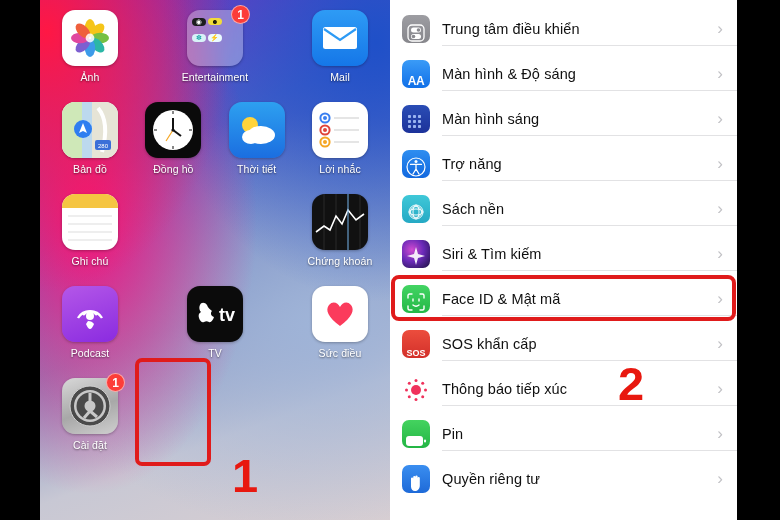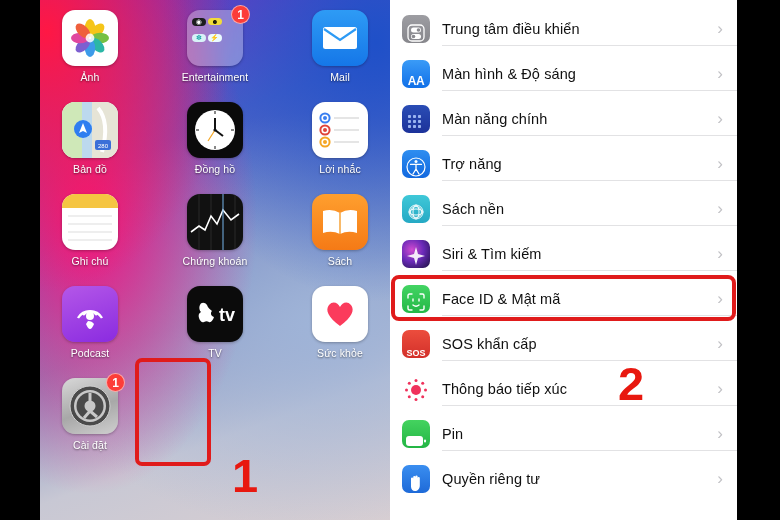--- a/index.html
+++ b/index.html
@@ -182,20 +182,30 @@
               </g>
               <line x1="24" y1="24" x2="24" y2="12" stroke="#111" stroke-width="2"></line>
               <line x1="24" y1="24" x2="32" y2="30" stroke="#111" stroke-width="2"></line>
               <line x1="24" y1="24" x2="17" y2="35" stroke="#f5a623" stroke-width="1.2"></line>
               <circle cx="24" cy="24" r="1.6" fill="#111"></circle>
             </svg>
           </div>
           <div class="lab">Đồng hồ</div>
         </div>
 
+        <div class="app">
+          <div class="ic weather">
+            <svg width="44" height="34" viewBox="0 0 44 34">
+              <circle cx="15" cy="12" r="8" fill="#ffd43b"></circle>
+              <ellipse cx="26" cy="22" rx="14" ry="9" fill="#fff"></ellipse>
+              <ellipse cx="16" cy="24" rx="9" ry="7" fill="#fff"></ellipse>
+            </svg>
+          </div>
+          <div class="lab">Thời tiết</div>
+        </div>
 
         <div class="app">
           <div class="ic remind">
             <svg width="46" height="36" viewBox="0 0 46 36">
               <circle cx="8" cy="6" r="4.6" fill="none" stroke="#3a7ff0" stroke-width="2"></circle>
                 <circle cx="8" cy="6" r="2" fill="#3a7ff0"></circle>
               <line x1="17" y1="6" x2="42" y2="6" stroke="#ddd" stroke-width="1.6"></line>
               <circle cx="8" cy="18" r="4.6" fill="none" stroke="#e0453a" stroke-width="2"></circle>
                 <circle cx="8" cy="18" r="2" fill="#e0453a"></circle>
               <line x1="17" y1="18" x2="42" y2="18" stroke="#ddd" stroke-width="1.6"></line>
@@ -233,30 +243,20 @@
                 <line x1="36" y1="0" x2="36" y2="56"></line>
                   <line x1="48" y1="0" x2="48" y2="56"></line>
               </g>
               <polyline points="4,38 12,32 18,36 24,22 30,30 36,16 44,26 52,20" fill="none" stroke="#fff" stroke-width="1.6"></polyline>
               <line x1="36" y1="0" x2="36" y2="56" stroke="#6aa9e0" stroke-width="1"></line>
             </svg>
           </div>
           <div class="lab">Chứng khoán</div>
         </div>
 
-        <div class="app">
-          <div class="ic books">
-            <svg width="38" height="28" viewBox="0 0 38 28">
-              <path d="M19 5 Q11 0 2 3 V25 Q11 22 19 26 Z" fill="#fff"></path>
-              <path d="M19 5 Q27 0 36 3 V25 Q27 22 19 26 Z" fill="#fff"></path>
-              <line x1="19" y1="5" x2="19" y2="26" stroke="#f59c2a" stroke-width="1.4"></line>
-            </svg>
-          </div>
-          <div class="lab">Sách</div>
-        </div>
 
       </div>
 
       <div class="row">
         <div class="app">
           <div class="ic podcast">
             <svg width="40" height="40" viewBox="0 0 40 40">
               <g fill="none" stroke="#fff" stroke-width="2.4">
                 <path d="M8 24 A14 14 0 0 1 32 24"></path>
                 <path d="M13 21 A9 9 0 0 1 27 21"></path>
@@ -277,21 +277,21 @@
           </div>
           <div class="lab">TV</div>
         </div>
 
         <div class="app">
           <div class="ic health">
             <svg width="32" height="30" viewBox="0 0 32 30">
               <path d="M16 27 C4 18 1 11 5 6 C9 1 14 4 16 8 C18 4 23 1 27 6 C31 11 28 18 16 27 Z" fill="#fb3b5c"></path>
             </svg>
           </div>
-          <div class="lab">Sức khỏe</div>
+          <div class="lab">Sức điều</div>
         </div>
 
       </div>
 
       <div class="row">
 
         <div class="app">
           <div class="badge">1</div>
           <div class="ic settings">
             <svg width="46" height="46" viewBox="0 0 46 46">
@@ -357,21 +357,21 @@
             <rect x="13" y="4" width="3" height="3" rx=".8"></rect>
               <rect x="3" y="9" width="3" height="3" rx=".8"></rect>
             <rect x="8" y="9" width="3" height="3" rx=".8"></rect>
               <rect x="13" y="9" width="3" height="3" rx=".8"></rect>
             <rect x="3" y="14" width="3" height="3" rx=".8"></rect>
               <rect x="8" y="14" width="3" height="3" rx=".8"></rect>
             <rect x="13" y="14" width="3" height="3" rx=".8"></rect>
           </g>
         </svg>
       </div>
-      <div class="stxt">Màn năng chính</div>
+      <div class="stxt">Màn hình sáng</div>
       <div class="chev">›</div>
     </div>
 
     <div class="srow">
       <div class="sic i-access">
         <svg width="22" height="22" viewBox="0 0 22 22">
           <circle cx="11" cy="11" r="9" fill="none" stroke="#fff" stroke-width="1.2"></circle>
           <circle cx="11" cy="5.6" r="1.5" fill="#fff"></circle>
           <path d="M5.5 8.4 H16.5 M11 8.4 V13 M11 13 L8 18 M11 13 L14 18" stroke="#fff" stroke-width="1.3" fill="none" stroke-linecap="round"></path>
         </svg>

